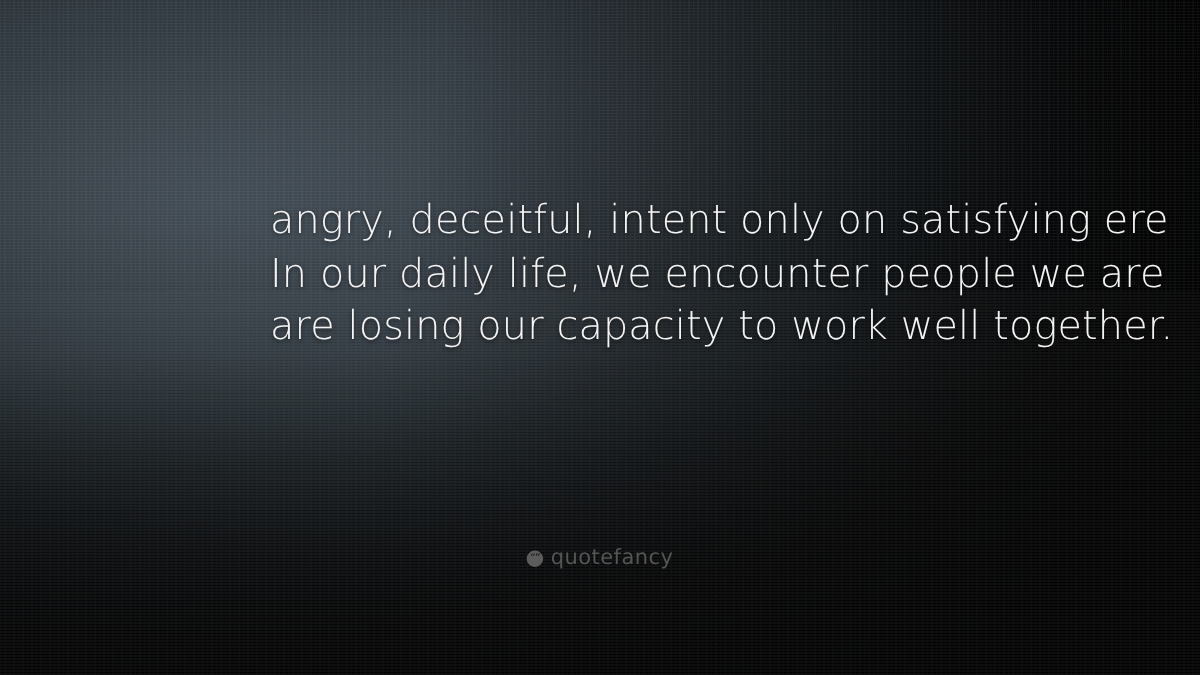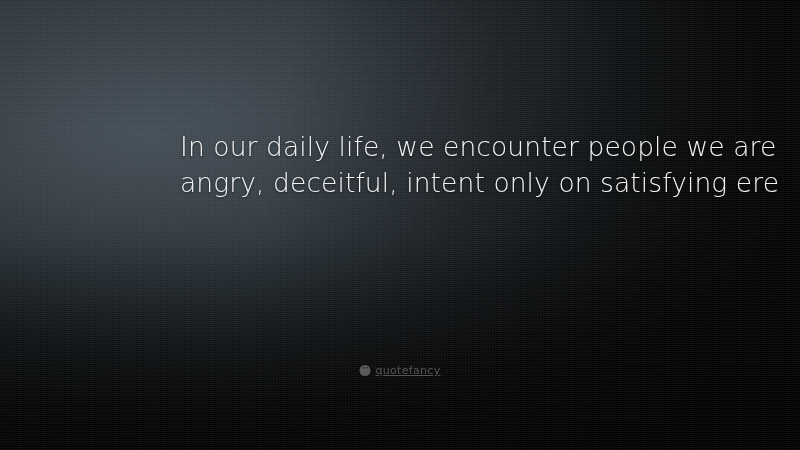--- a/index.html
+++ b/index.html
@@ -161,46 +161,46 @@
   }
   .wm-logo-inner {
     font-size: 7px;
     line-height: 1;
     color: #1b1b1b;
     font-family: "DejaVu Sans", sans-serif;
     letter-spacing: -0.5px;
   }
   .wm-text {
     font-family: "DejaVu Sans", "Liberation Sans", sans-serif;
-    font-size: 11px;
+    font-size: 14px;
     font-weight: 400;
     letter-spacing: 0.3px;
     color: #555555;
     line-height: 1;
-    text-decoration: underline;
   }
 </style>
 </head>
 <body>
 
 <div id="poster">
 
   <div class="bg-base"></div>
   <div class="bg-glow-main"></div>
   <div class="bg-glow-soft"></div>
   <div class="bg-shade-right"></div>
   <div class="bg-shade-bottom"></div>
   <div class="bg-vignette"></div>
   <div class="bg-noise"></div>
 
   <div class="content">
 
     <blockquote class="quote-block">
+      <span class="quote-line">angry, deceitful, intent only on satisfying ere</span>
       <span class="quote-line">In our daily life, we encounter people we are</span>
-      <span class="quote-line">angry, deceitful, intent only on satisfying ere</span>
+      <span class="quote-line">are losing our capacity to work well together.</span>
     </blockquote>
 
 
     <div class="watermark">
       <span class="wm-logo">
         <span class="wm-logo-inner">“”</span>
       </span>
       <span class="wm-text">quotefancy</span>
     </div>
 

